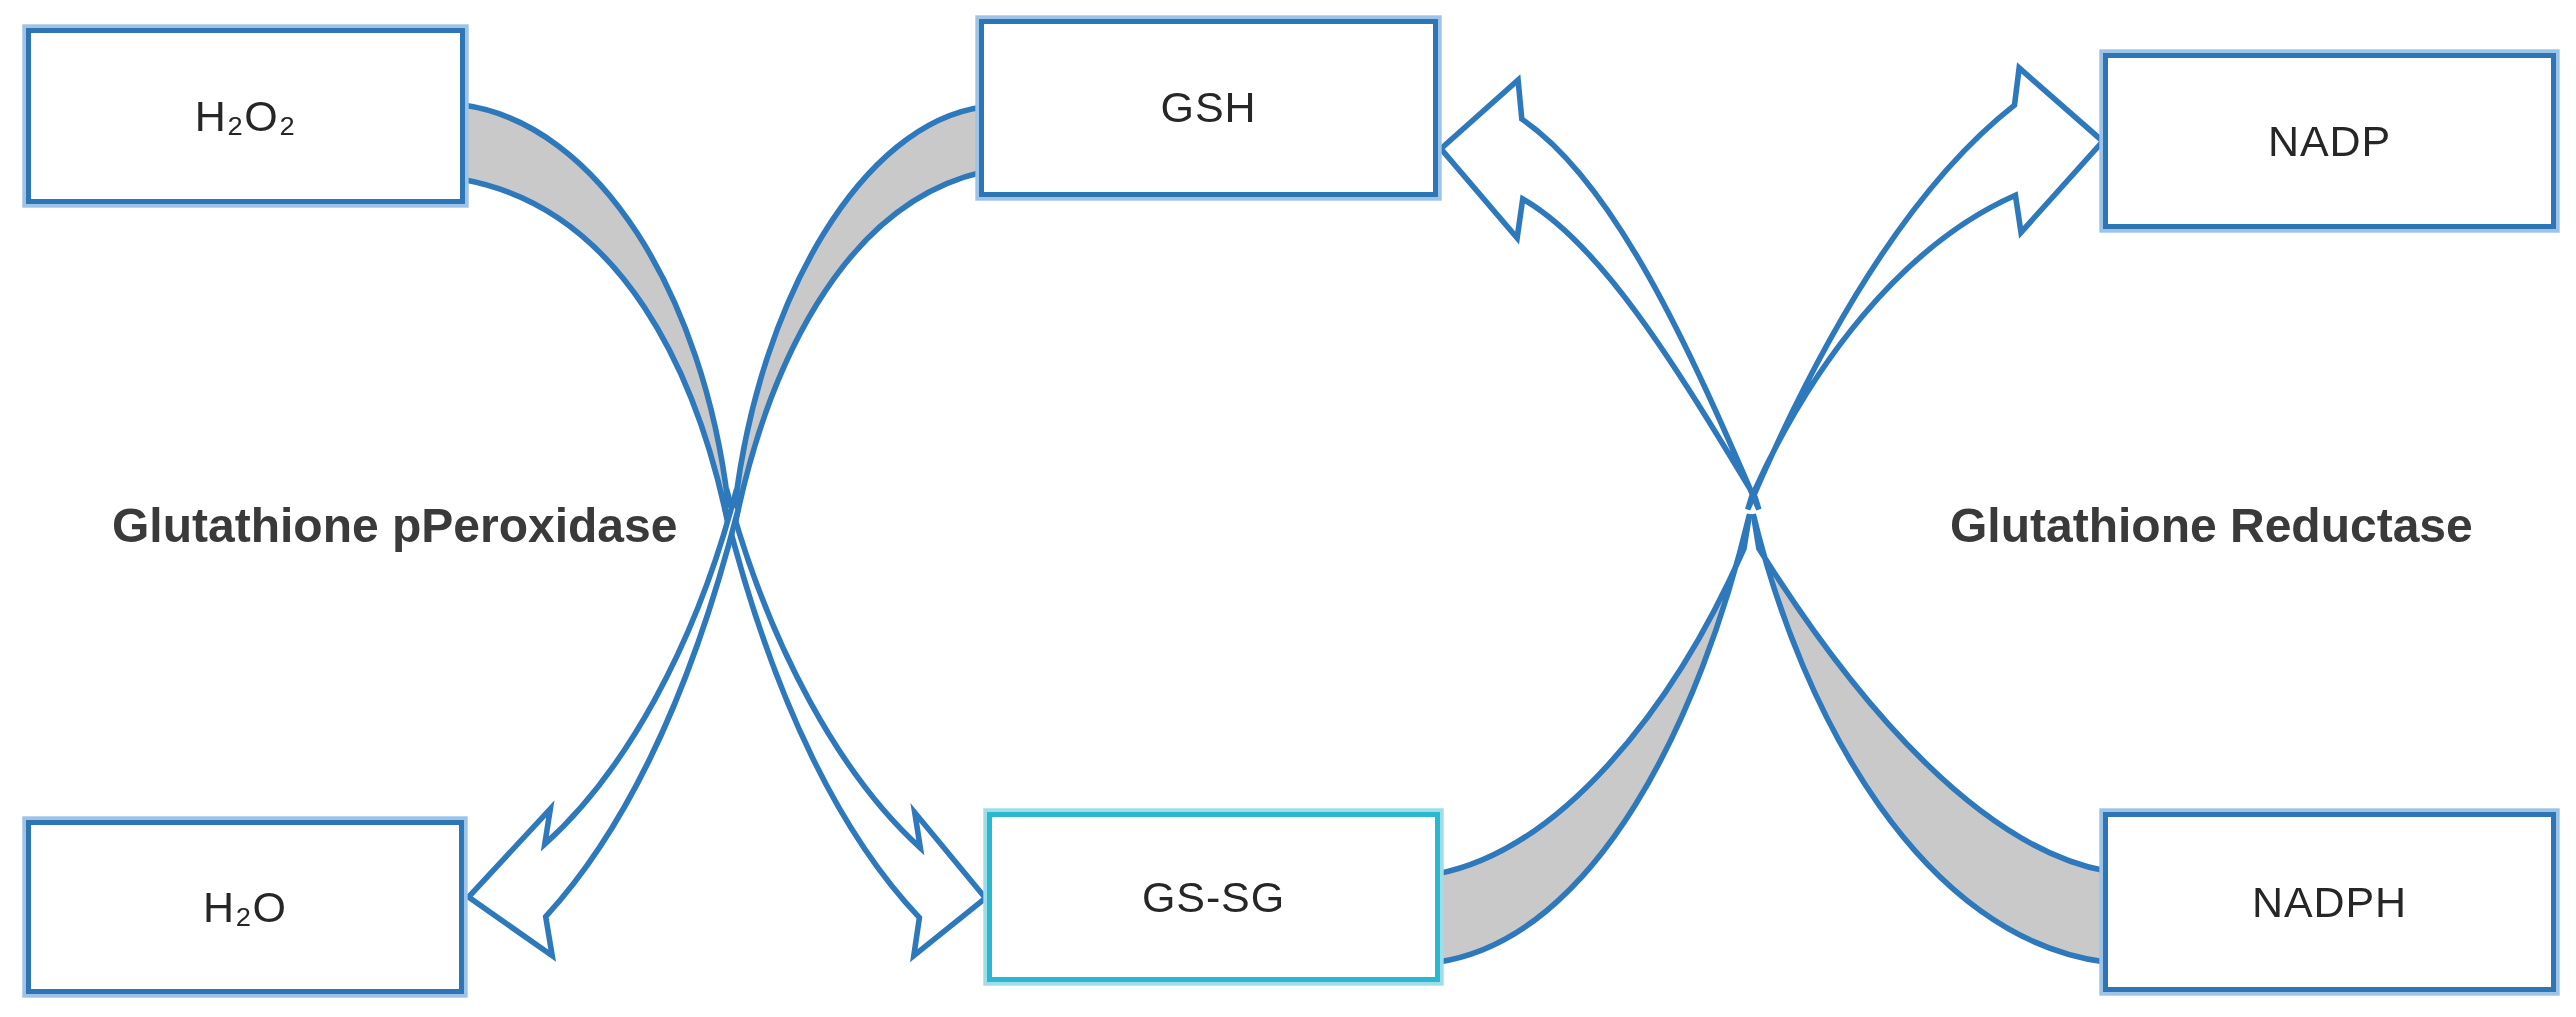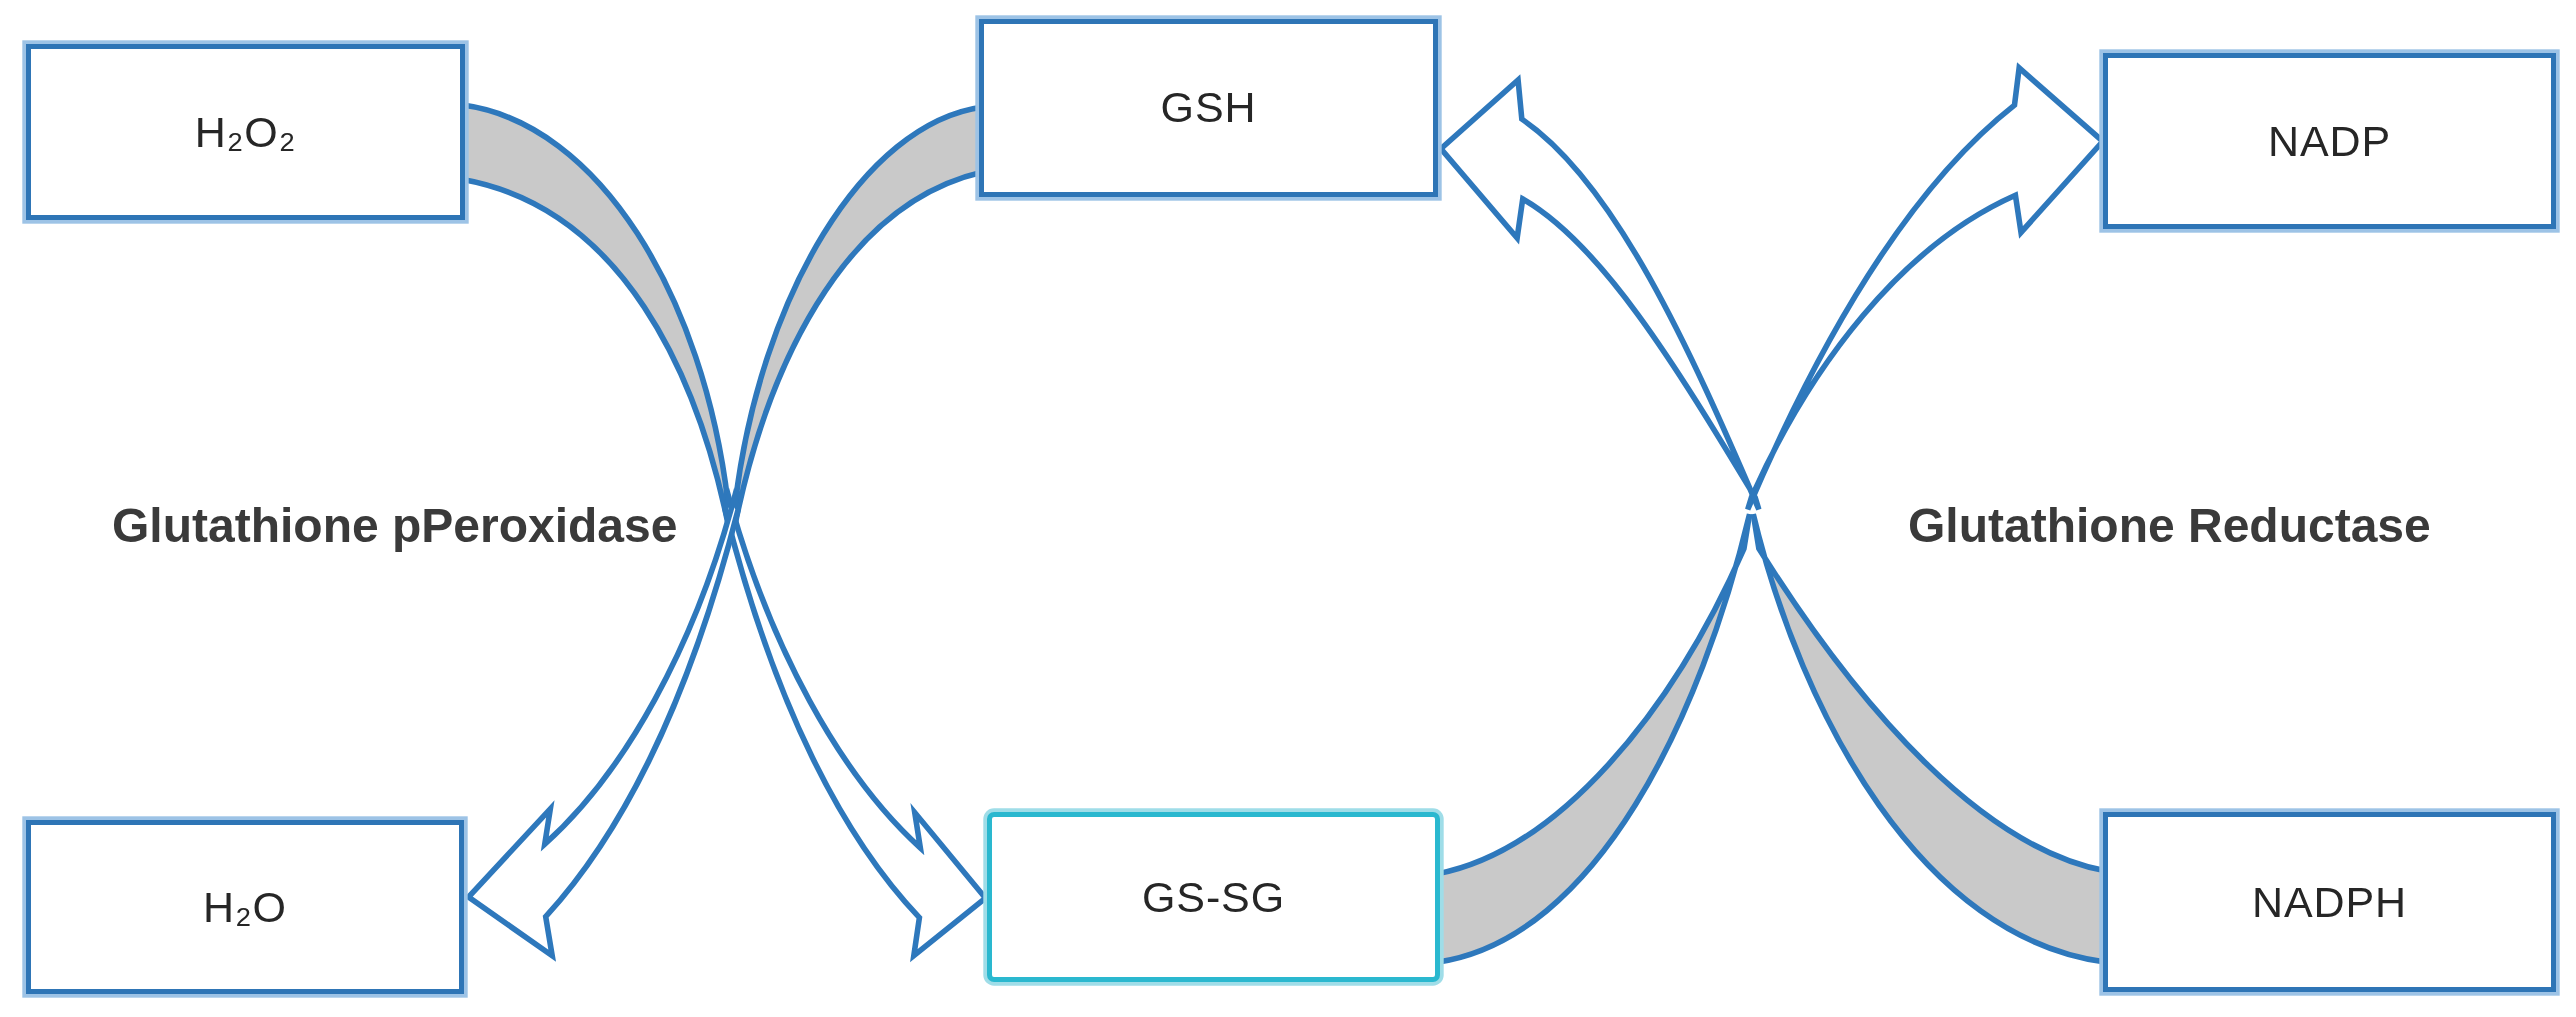--- a/index.html
+++ b/index.html
@@ -18,38 +18,37 @@
     background:#ffffff;
     border:5.6px solid var(--box-border);
     box-shadow:0 0 0 3.7px var(--box-halo);
     color:var(--label-color);
     font-size:43px;
     letter-spacing:0.9px;
   }
   .node.cyan{
     border-color:var(--gssg-border);
     box-shadow:0 0 0 3.7px var(--gssg-halo);
-    border-radius:7px;
   }
   .enzyme{
     position:absolute;z-index:2;
     font-weight:bold;font-size:48px;
     color:var(--enzyme-color);
     white-space:nowrap;
     letter-spacing:0px;
   }
   
-  #box-h2o2 {left:26px;  top:44px;  width:429px; height:166px;}
+  #box-h2o2 {left:26px;  top:28px;  width:429px; height:166px;}
   #box-gsh  {left:979px;top:18.6px;  width:449px; height:168px;align-items:center;}
   #box-nadp {left:2103px;top:53px;  width:443px; height:166px;}
   #box-h2o  {left:26px;  top:820px; width:428px; height:164px;}
   #box-gssg {left:987px;top:812px; width:443px; height:160px;}
   #box-nadph{left:2103px;top:812px; width:443px; height:170px;align-items:center;}
   #enzyme-left {left:112px; top:498px;}
-  #enzyme-right{left:1908px;top:498px;}
+  #enzyme-right{left:1950px;top:498px;}
 </style>
 </head>
 <body>
 
 <div class="stage">
 
   <svg class="arrows-svg" width="2576" height="1018" viewBox="0 0 2771 1095">
     <g id="arrow-stroke-group" stroke-width="6" fill="none" stroke="#2E78BC">
 
       <path class="gray-band" d="M 498,113 C 645,133 757,320 783,540 L 786,578 C 752,400 668,224 498,193 Z" fill="#C9C9C9"></path>

